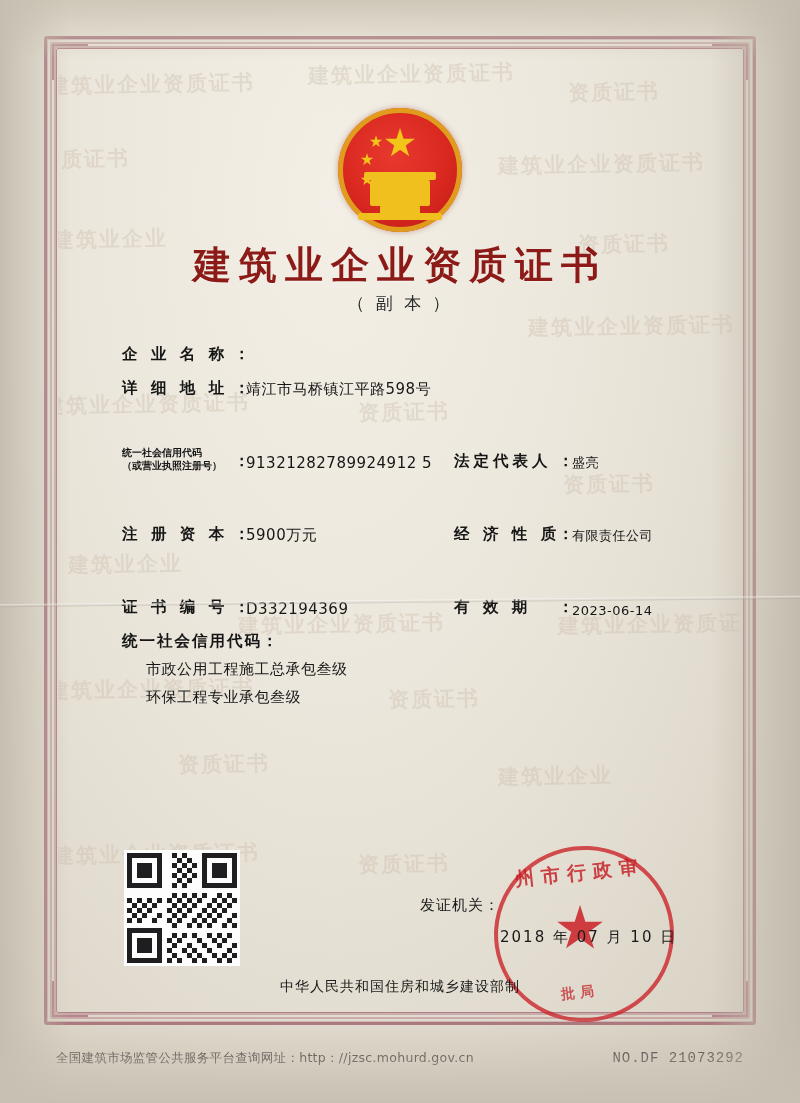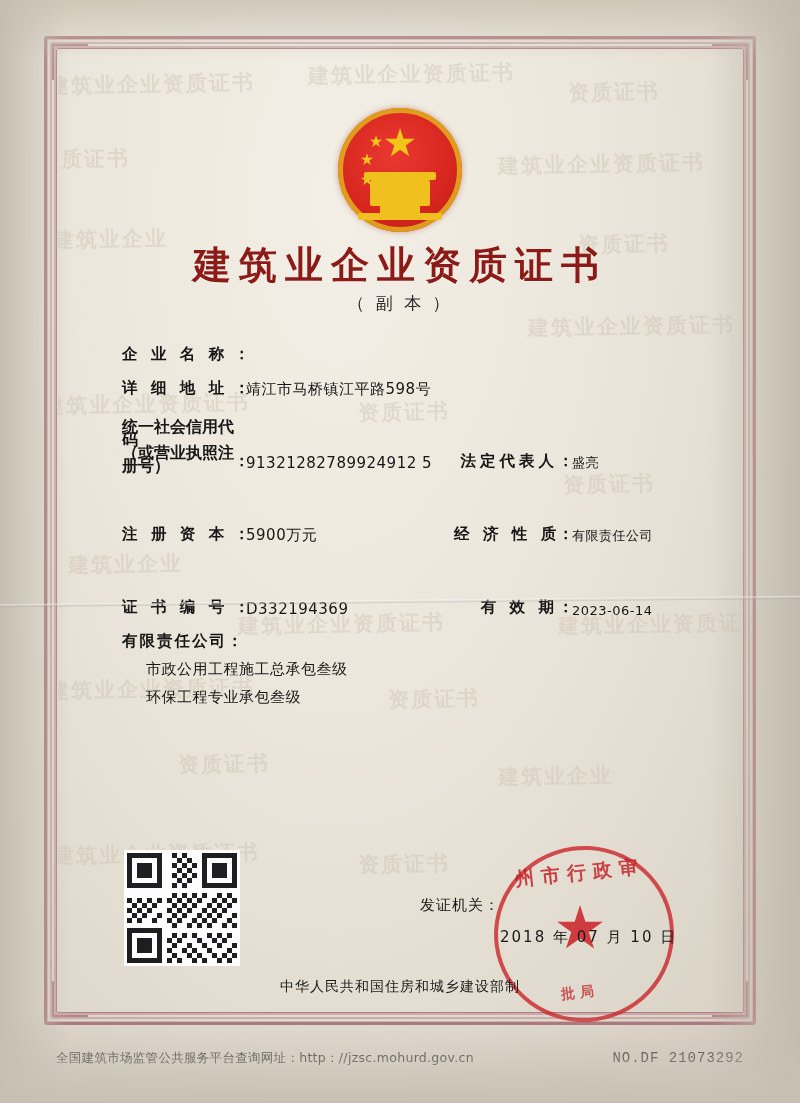--- a/index.html
+++ b/index.html
@@ -165,27 +165,27 @@
   }
   .colon{width:10px;flex:0 0 10px;font-weight:700;}
   .val{
     flex:1 1 auto;
     font-size:15px;
     letter-spacing:.5px;
     padding-left:2px;
   }
   .row.split .val{flex:0 0 200px;margin-top:42px;}
   .lbl2{
-    width:104px;flex:0 0 104px;font-weight:700;letter-spacing:4px;white-space:nowrap;text-align:right;
+    width:104px;flex:0 0 104px;font-weight:700;letter-spacing:4px;white-space:nowrap;
   }
   .val2{flex:1 1 auto;font-size:13px;letter-spacing:.5px;padding-left:4px;}
 
   .lbl-two-line{
     width:112px;flex:0 0 112px;
-    font-size:16px;
+    font-size:10px;
     line-height:13px;
     font-weight:700;
     letter-spacing:0px;
     text-align:left;
   }
   .scope-title{
     font-weight:700;font-size:15.5px;letter-spacing:2px;margin-top:4px;margin-bottom:8px;
   }
   .scope-item{
     font-size:15px;margin-left:24px;margin-bottom:9px;letter-spacing:.5px;
@@ -350,21 +350,21 @@
 
     <div class="row split">
       <span class="lbl">证 书 编 号</span>
       <span class="colon">：</span>
       <span class="val" style="flex:0 0 208px;">D332194369</span>
       <span class="lbl2">有 效 期</span>
       <span class="colon">：</span>
       <span class="val2">2023-06-14</span>
     </div>
 
-    <div class="scope-title">有限责任公司：</div>
+    <div class="scope-title">统一社会信用代码：</div>
     <div class="scope-item">市政公用工程施工总承包叁级</div>
     <div class="scope-item">环保工程专业承包叁级</div>
   </div>
 
   <div class="qr">
     <svg width="110" height="110" viewBox="0 0 22 22" shape-rendering="crispEdges" aria-hidden="true">
       <rect width="22" height="22" fill="#ffffff"></rect>
       <g fill="#17171a">
         <rect x="0" y="0" width="7" height="1"></rect>
           <rect x="0" y="6" width="7" height="1"></rect>

